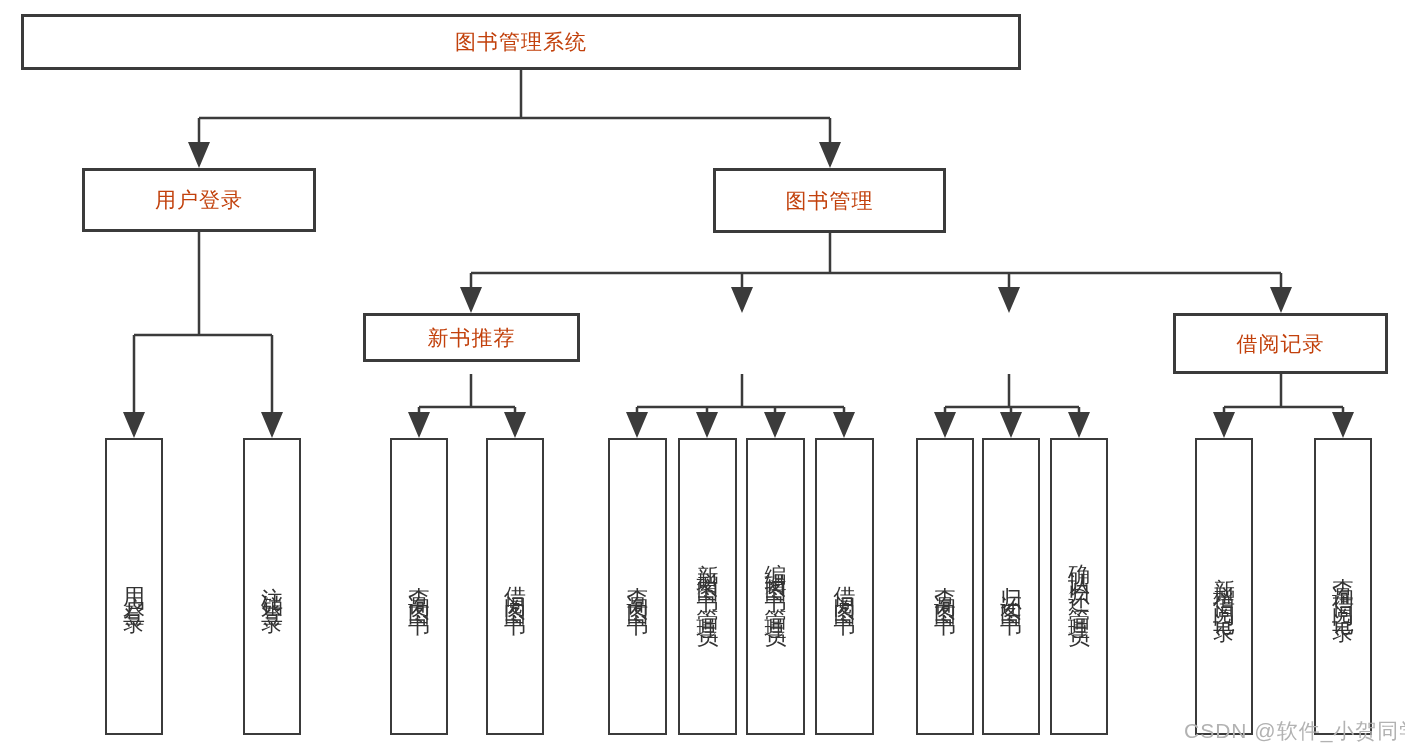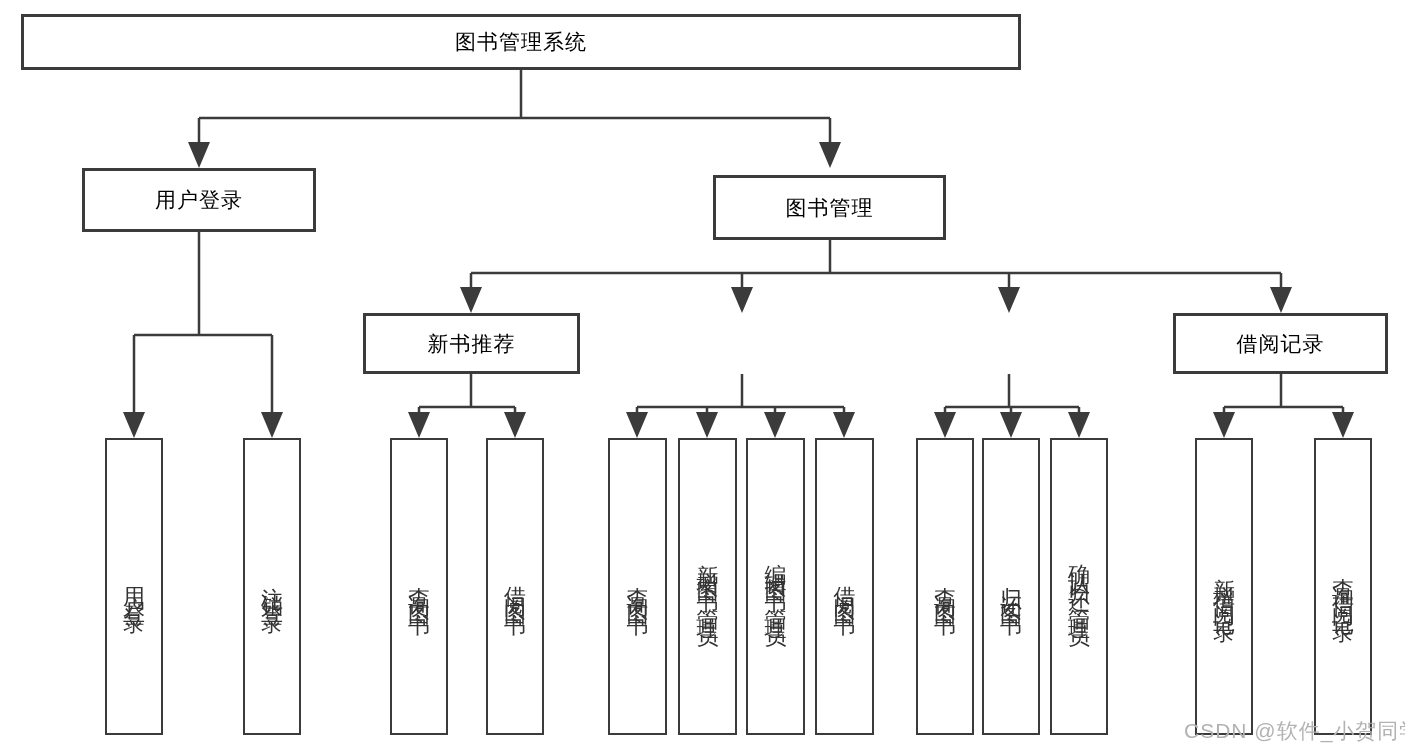--- a/index.html
+++ b/index.html
@@ -19,21 +19,21 @@
   }
   .hbox {
     position: absolute;
     box-sizing: border-box;
     border: 3px solid #3b3b3b;
     background: #fff;
     display: flex;
     align-items: center;
     justify-content: center;
     font-size: 21px;
-    color: #000000;
+    color: #c2410c;
     letter-spacing: 1px;
     white-space: nowrap;
     z-index: 2;
   }
   .vbox {
     position: absolute;
     box-sizing: border-box;
     top: 438px;
     width: 58px;
     height: 297px;
@@ -86,25 +86,25 @@
          M1213 412h22L1224 438Z M1332 412h22L1343 438Z" fill="#3b3b3b" stroke="none"></path>
   </svg>
 
   <div class="hbox" style="left:21px; top:14px; width:1000px; height:56px;">
     <span>图书管理系统</span>
   </div>
 
   <div class="hbox" style="left:82px; top:168px; width:234px; height:64px;">
     <span>用户登录</span>
   </div>
-  <div class="hbox" style="left:713px; top:175px; width:233px; height:65px;">
+  <div class="hbox" style="left:713px; top:168px; width:233px; height:65px;">
     <span>图书管理</span>
   </div>
 
-  <div class="hbox" style="left:363px; top:313px; width:217px; height:61px;justify-content:center;">
+  <div class="hbox" style="left:363px; top:313px; width:217px; height:49px;justify-content:center;">
     <span>新书推荐</span>
   </div>
   <div class="hbox" style="left:1173px; top:313px; width:215px; height:61px;">
     <span>借阅记录</span>
   </div>
 
   <div class="vbox" style="left:105px;">
     <span class="vtext">用户登录</span>
   </div>
   <div class="vbox" style="left:243px;">

